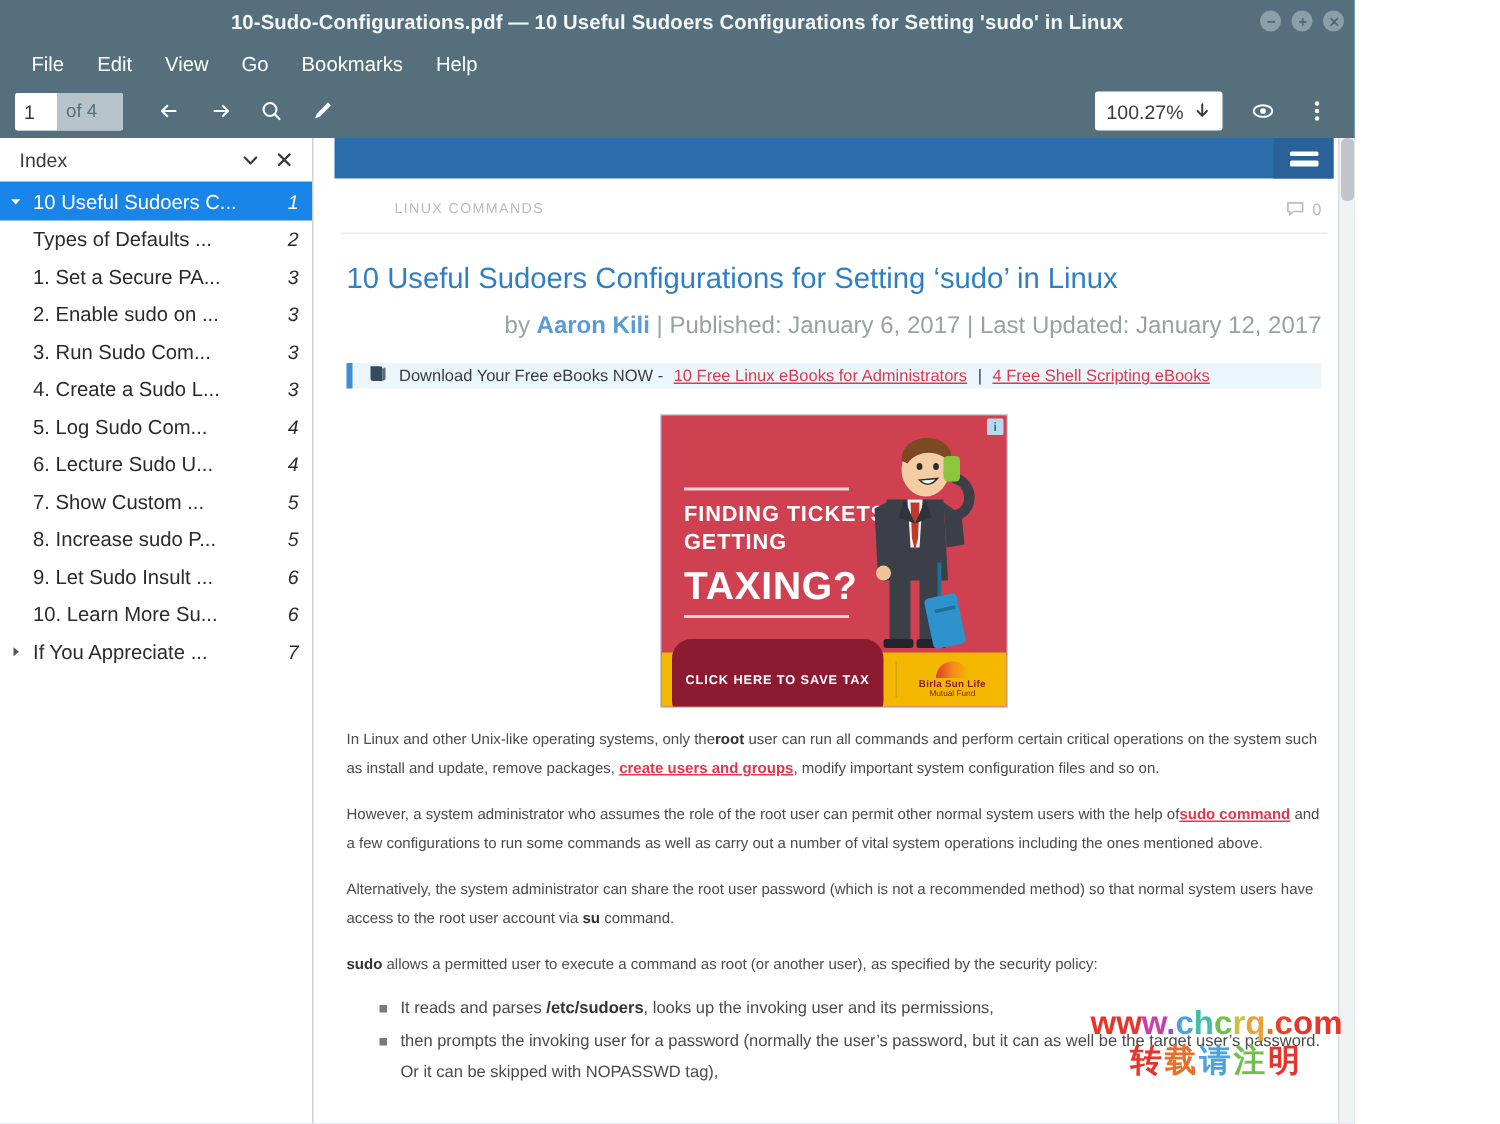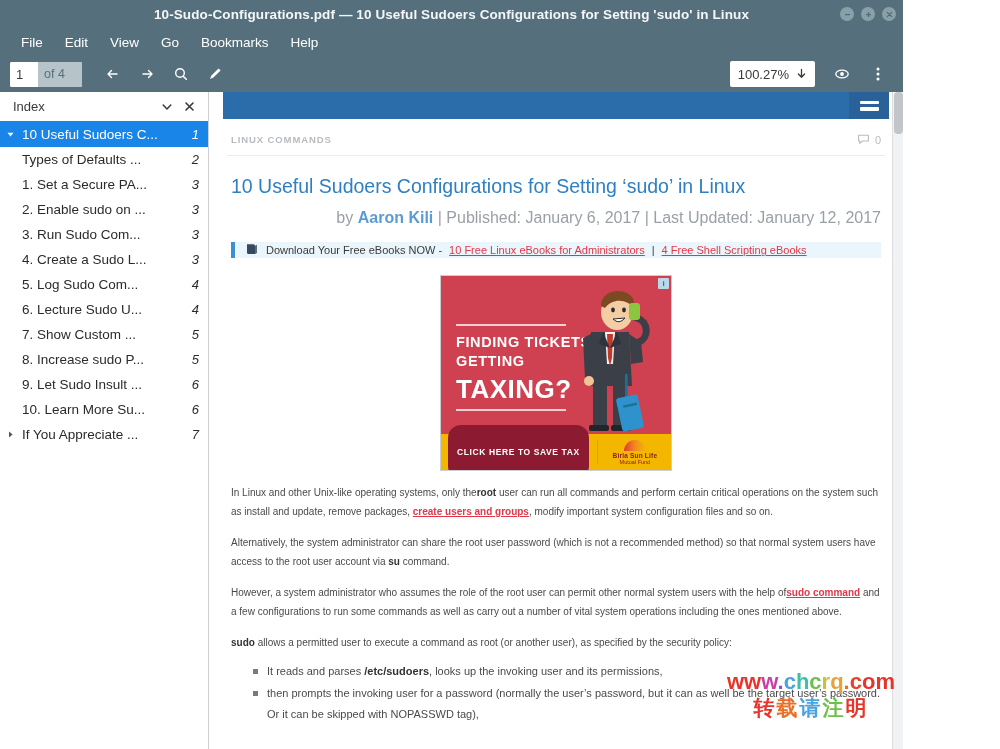--- a/index.html
+++ b/index.html
@@ -126,21 +126,21 @@
   }
   .hamburger { display:flex; flex-direction:column; gap:3px; }
   .hamburger span { display:block; width:19px; height:3.5px; background:#ffffff; border-radius:1px; }
 
   .content-inner { padding: 0 18px 0 18px; }
 
   .cat-row {
     display:flex; align-items:center; justify-content:space-between;
     padding: 14px 4px 9px 4px; border-bottom:1px solid #ececec;
   }
-  .cat-label { font-size:9.5px; letter-spacing:0.9px; color:#b8bcc0; font-weight:bold; }
+  .cat-label { font-size:9.5px; letter-spacing:0.9px; color:#b8bcc0; font-weight:normal;margin-left:32px; }
   .comment-cnt { display:flex; align-items:center; gap:5px; color:#b8bcc0; font-size:11px; }
 
   .art-title {
     color:#2f7fc4; font-size:19.5px; font-weight:normal;
     padding: 18px 4px 0 4px; line-height:1.25;
   }
   .byline { font-size:16px; color:#9aa0a6; padding: 11px 4px 0 4px; text-align: right; }
   .byline .author { color:#5b9bd5; font-weight:bold; }
 
   .ebook-banner {
@@ -505,22 +505,22 @@
                   <div class="ad-sun"></div>
                   <div class="ad-brand-name">Birla Sun Life</div>
                   <div class="ad-brand-sub">Mutual Fund</div>
                 </div>
               </div>
             </div>
           </div>
 
           <div id="paragraphs">
               <p class="para"><span>In Linux and other Unix-like operating systems, only the</span><b>root</b><span> user can run all commands and perform certain critical operations on the system such as install and update, remove packages, </span><a href="#">create users and groups</a><span>, modify important system configuration files and so on.</span></p>
+              <p class="para"><span>However, a system administrator who assumes the role of the root user can permit other normal system users with the help of</span><a href="#">sudo command</a><span> and a few configurations to run some commands as well as carry out a number of vital system operations including the ones mentioned above.</span></p>
               <p class="para"><span>Alternatively, the system administrator can share the root user password (which is not a recommended method) so that normal system users have access to the root user account via </span><b>su</b><span> command.</span></p>
-              <p class="para"><span>However, a system administrator who assumes the role of the root user can permit other normal system users with the help of</span><a href="#">sudo command</a><span> and a few configurations to run some commands as well as carry out a number of vital system operations including the ones mentioned above.</span></p>
               <p class="para"><b>sudo</b><span> allows a permitted user to execute a command as root (or another user), as specified by the security policy:</span></p>
             </div>
           <ul class="bullets" id="bullets">
               <li><span>It reads and parses </span><b>/etc/sudoers</b><span>, looks up the invoking user and its permissions,</span></li>
               <li><span>then prompts the invoking user for a password (normally the user’s password, but it can as well be the target user’s password. Or it can be skipped with NOPASSWD tag),</span></li>
             </ul>
 
         </div>
 
         <div class="watermark">

